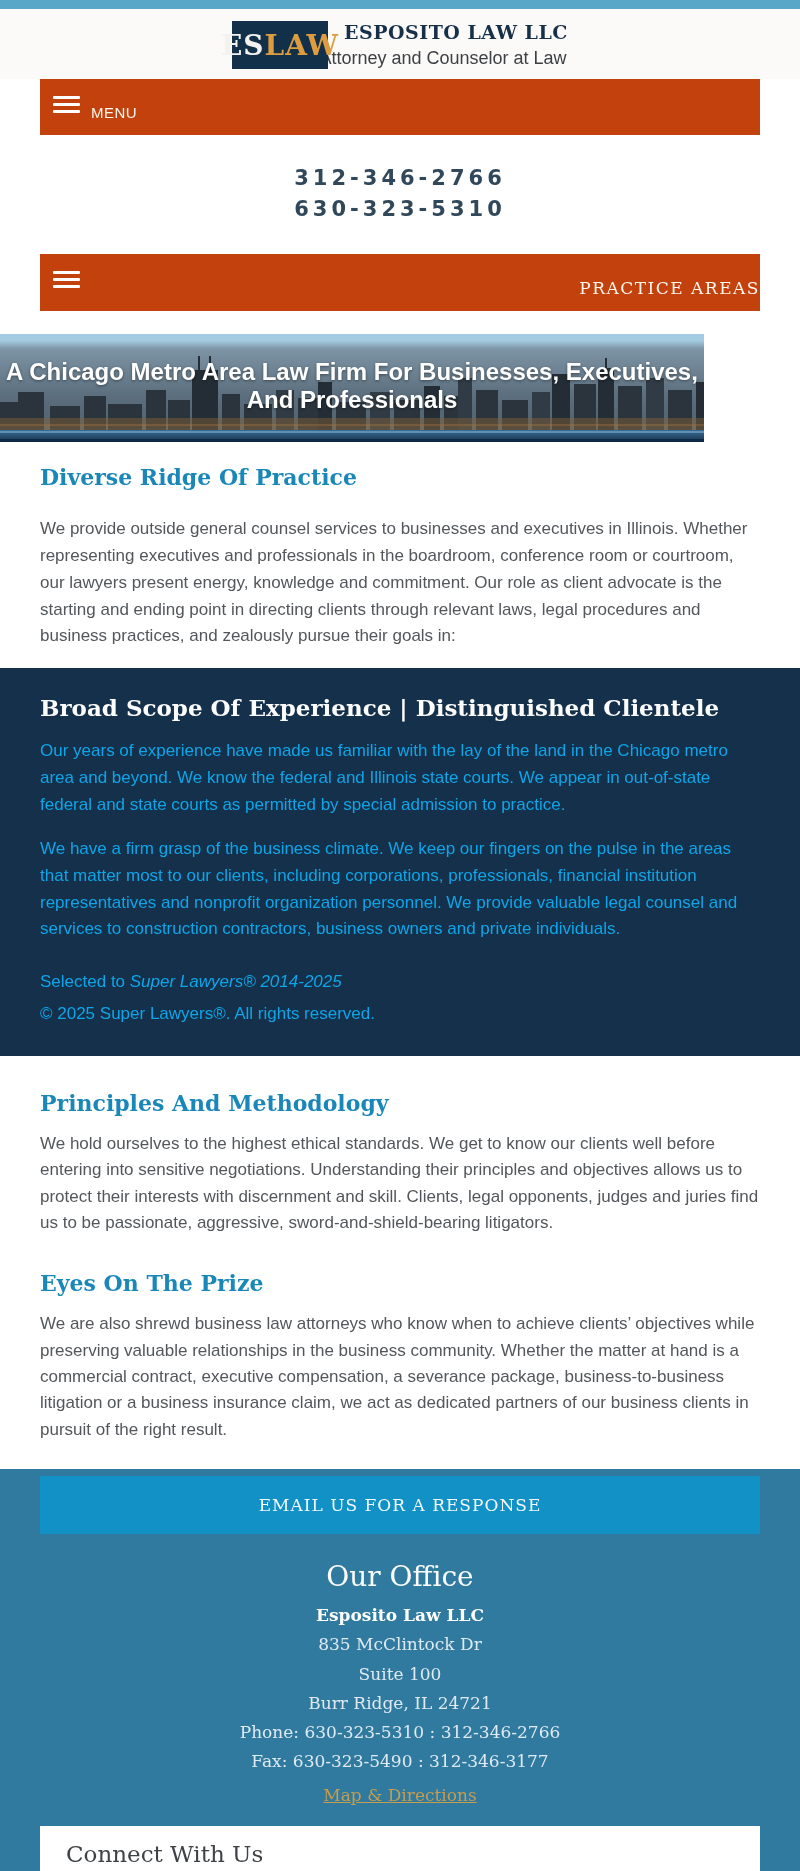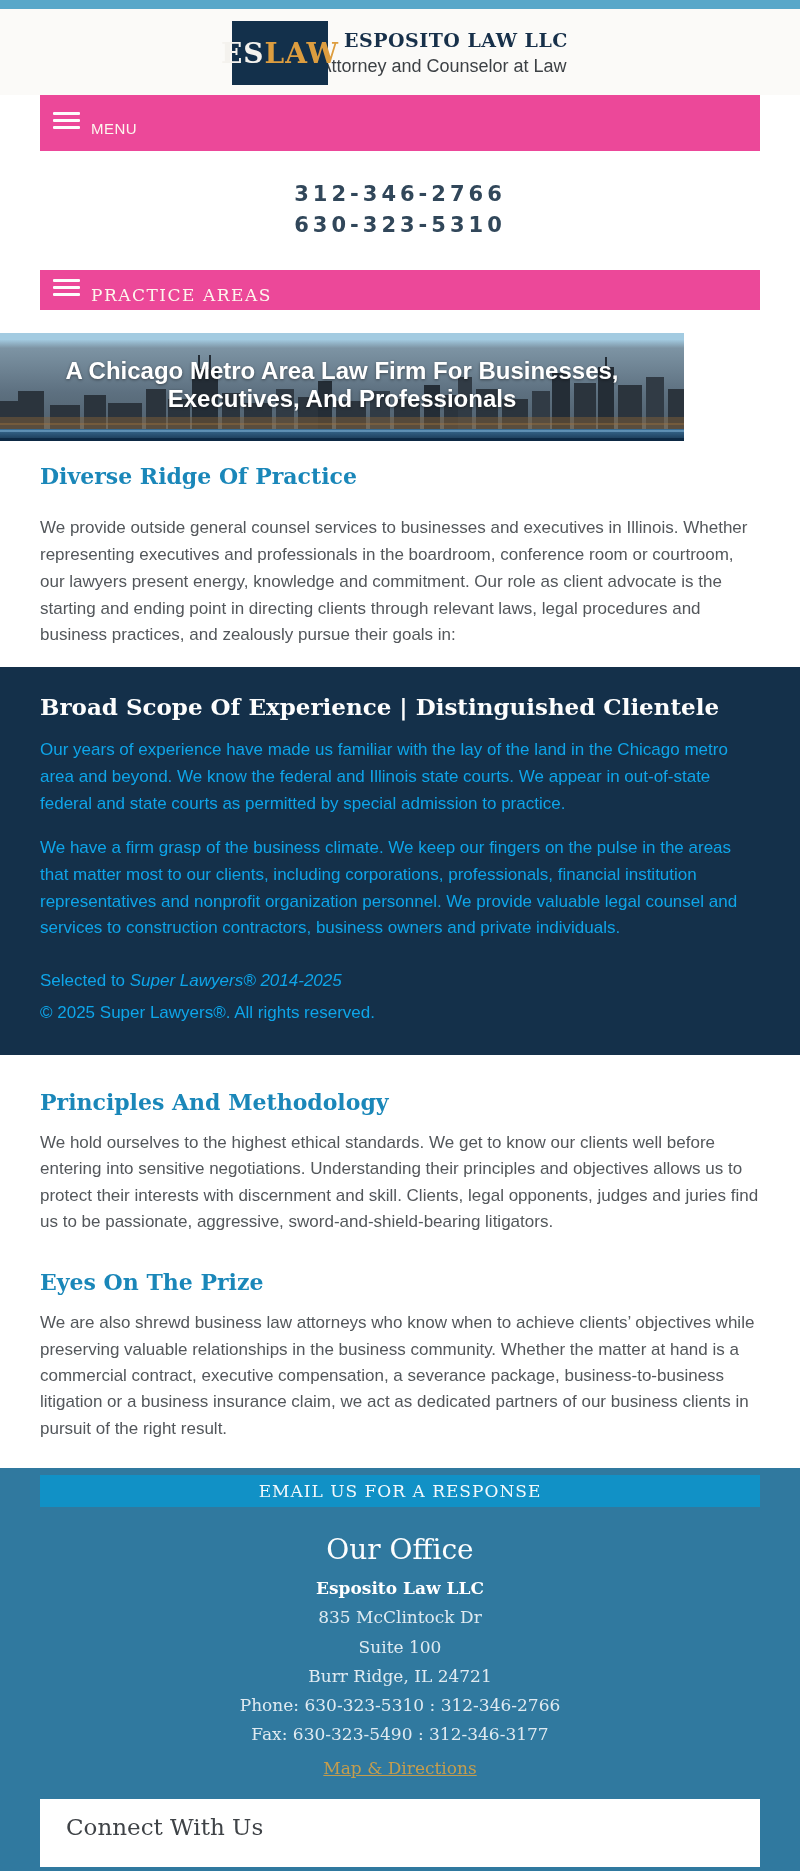--- a/index.html
+++ b/index.html
@@ -7,59 +7,59 @@
     width:800px;
     background:#ffffff;
     font-family:"Liberation Sans", sans-serif;
     -webkit-font-smoothing:antialiased;
   }
   .topbar{height:9px;background:#58a7c9;}
   
   .site-header{background:#fbfaf8;padding:12px 0 10px;}
   .header-inner{display:flex;justify-content:center;align-items:center;}
   .logo-box{
-    width:96px;height:64px;background:#13304b;flex:0 0 auto;
+    width:96px;height:48px;background:#13304b;flex:0 0 auto;
     display:flex;align-items:center;justify-content:center;
     font-family:"DejaVu Serif", serif;font-weight:bold;font-size:28px;letter-spacing:1px;
     z-index:2;
   }
   .logo-es{color:#f4f2ee;}
   .logo-law{color:#dd9d3f;}
   .header-text{margin-left:-10px;text-align:center;z-index:1;}
   .site-title{
     font-family:"DejaVu Serif", serif;font-size:19px;color:#17304a;
     letter-spacing:.5px;margin:0 0 5px 26px;
   }
   .site-subtitle{font-size:18px;color:#3d4145;margin:0;}
   
   .container{width:720px;margin:0 auto;}
   
   .nav-bar{
-    background:#ec4899;height:56px;display:flex;align-items:center;
+    background:#c2410c;height:56px;display:flex;align-items:center;
     padding-left:13px;box-sizing:border-box;cursor:pointer;
   }
   .hamburger{display:inline-flex;flex-direction:column;gap:4px;margin-right:11px;margin-top:-6px;}
   .hamburger i{display:block;width:27px;height:3px;background:#fdfdfd;border-radius:1px;}
   .menu-label{
     color:#fdf7ee;font-size:15px;letter-spacing:.5px;margin-top:10px;
     font-family:"Liberation Sans", sans-serif;
   }
   .practice-label{
     color:#fdf7ee;font-size:17px;letter-spacing:1.5px;margin-top:10px;
     font-family:"DejaVu Serif", serif;
   }
   
   .phones{text-align:center;padding:24px 0 26px;}
   .phone{
     font-family:"DejaVu Sans", sans-serif;font-weight:bold;font-size:21px;
     letter-spacing:4px;color:#31475a;margin:7px 0;display:block;text-decoration:none;
   }
   .gap{height:23px;background:#ffffff;}
   
-  .hero{position:relative;width:684px;height:108px;overflow:hidden;}
+  .hero{position:relative;width:684px;height:108px;overflow:hidden;padding-left:20px;}
   .hero svg{position:absolute;inset:0;display:block;}
   .hero-headline{
     position:absolute;left:0;right:0;top:24px;
     text-align:center;color:#ffffff;font-weight:bold;font-size:24px;line-height:1.18;
     padding:0 6px;text-shadow:0 1px 3px rgba(0,0,0,.45);
     font-family:"Liberation Sans", sans-serif;
   }
   
   .section{padding:22px 40px 18px;}
   .section h2{
@@ -76,21 +76,21 @@
   .section-dark .sl-copy{margin-top:5px;}
   .section-light{padding:34px 40px 26px;}
   .section-light h2{
     font-family:"DejaVu Serif", serif;font-size:22px;margin:0;color:#1a87b9;font-weight:bold;
   }
   .section-light p{font-size:17px;line-height:1.55;color:#53575b;margin:15px 0 0;}
   .section-light .h2-second{margin-top:34px;}
   
   .footer-blue{background:#30799f;padding:7px 40px 12px;}
   .email-btn{
-    display:block;width:100%;height:32px;background:#1191c6;border:none;cursor:pointer;
+    display:block;width:100%;height:58px;background:#1191c6;border:none;cursor:pointer;
     color:#f3f9fc;font-family:"DejaVu Serif", serif;font-size:17px;letter-spacing:1px;
   }
   .office-heading{
     text-align:center;color:#fbfdfe;font-family:"DejaVu Serif", serif;
     font-size:28px;font-weight:normal;margin:26px 0 12px;
   }
   .address{text-align:center;font-family:"DejaVu Serif", serif;font-size:17px;color:#dfeaf1;}
   .address div{margin:8px 0;line-height:1.25;}
   .address .addr-name{color:#ffffff;font-weight:bold;}
   .map-link{color:#c49d4e;text-decoration:underline;font-family:"DejaVu Serif", serif;font-size:17px;}
@@ -129,21 +129,21 @@
     <span class="menu-label">MENU</span>
   </div>
 </div>
 
 <div class="phones">
   <a class="phone" href="#">312-346-2766</a>
   <a class="phone" href="#">630-323-5310</a>
 </div>
 
 <div class="container">
-  <div class="nav-bar" style="height:40px;">
+  <div class="nav-bar" style="height:57px;justify-content:space-between;">
     <span class="hamburger">
         <i></i>
         <i></i>
         <i></i>
       </span>
     <span class="practice-label">PRACTICE AREAS</span>
   </div>
 </div>
 
 <div class="gap"></div>

